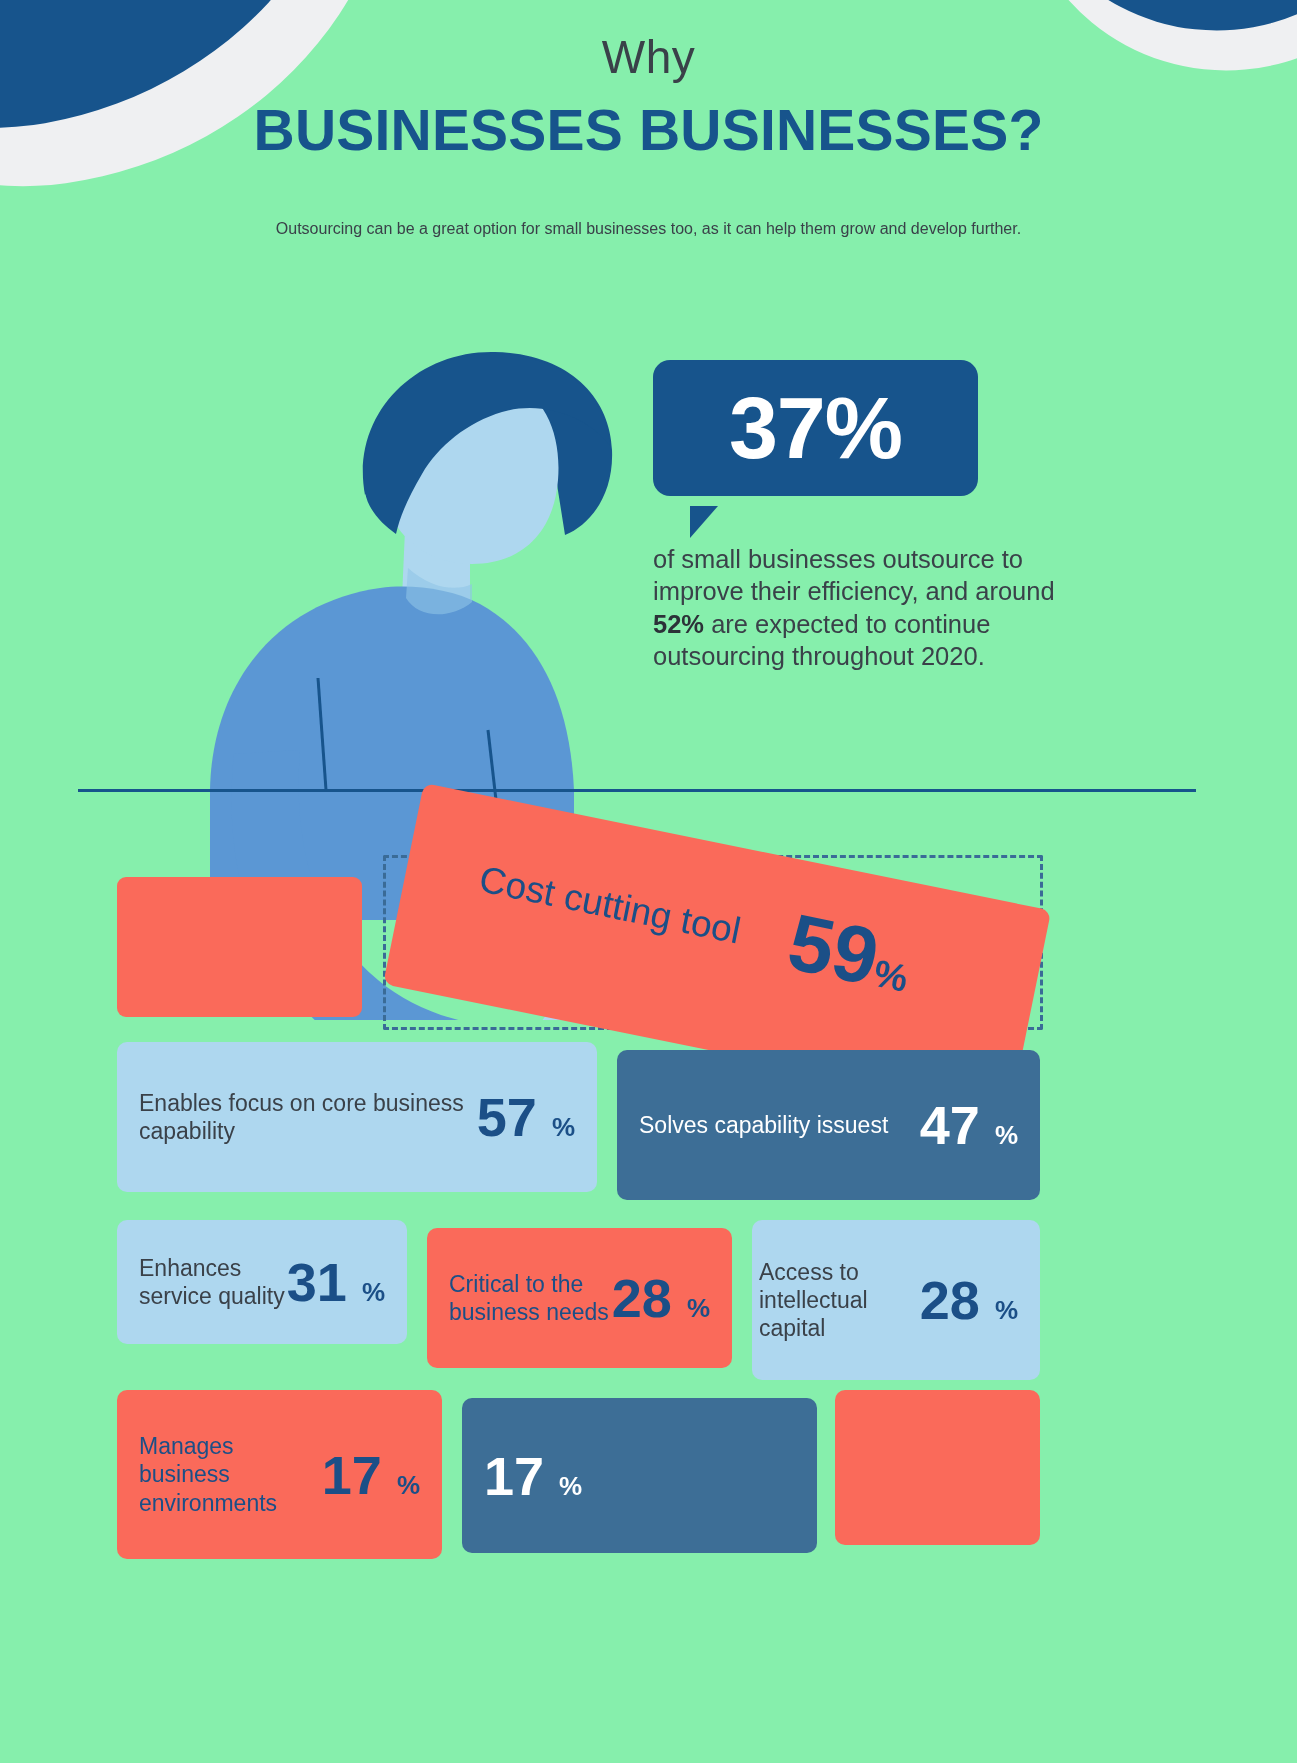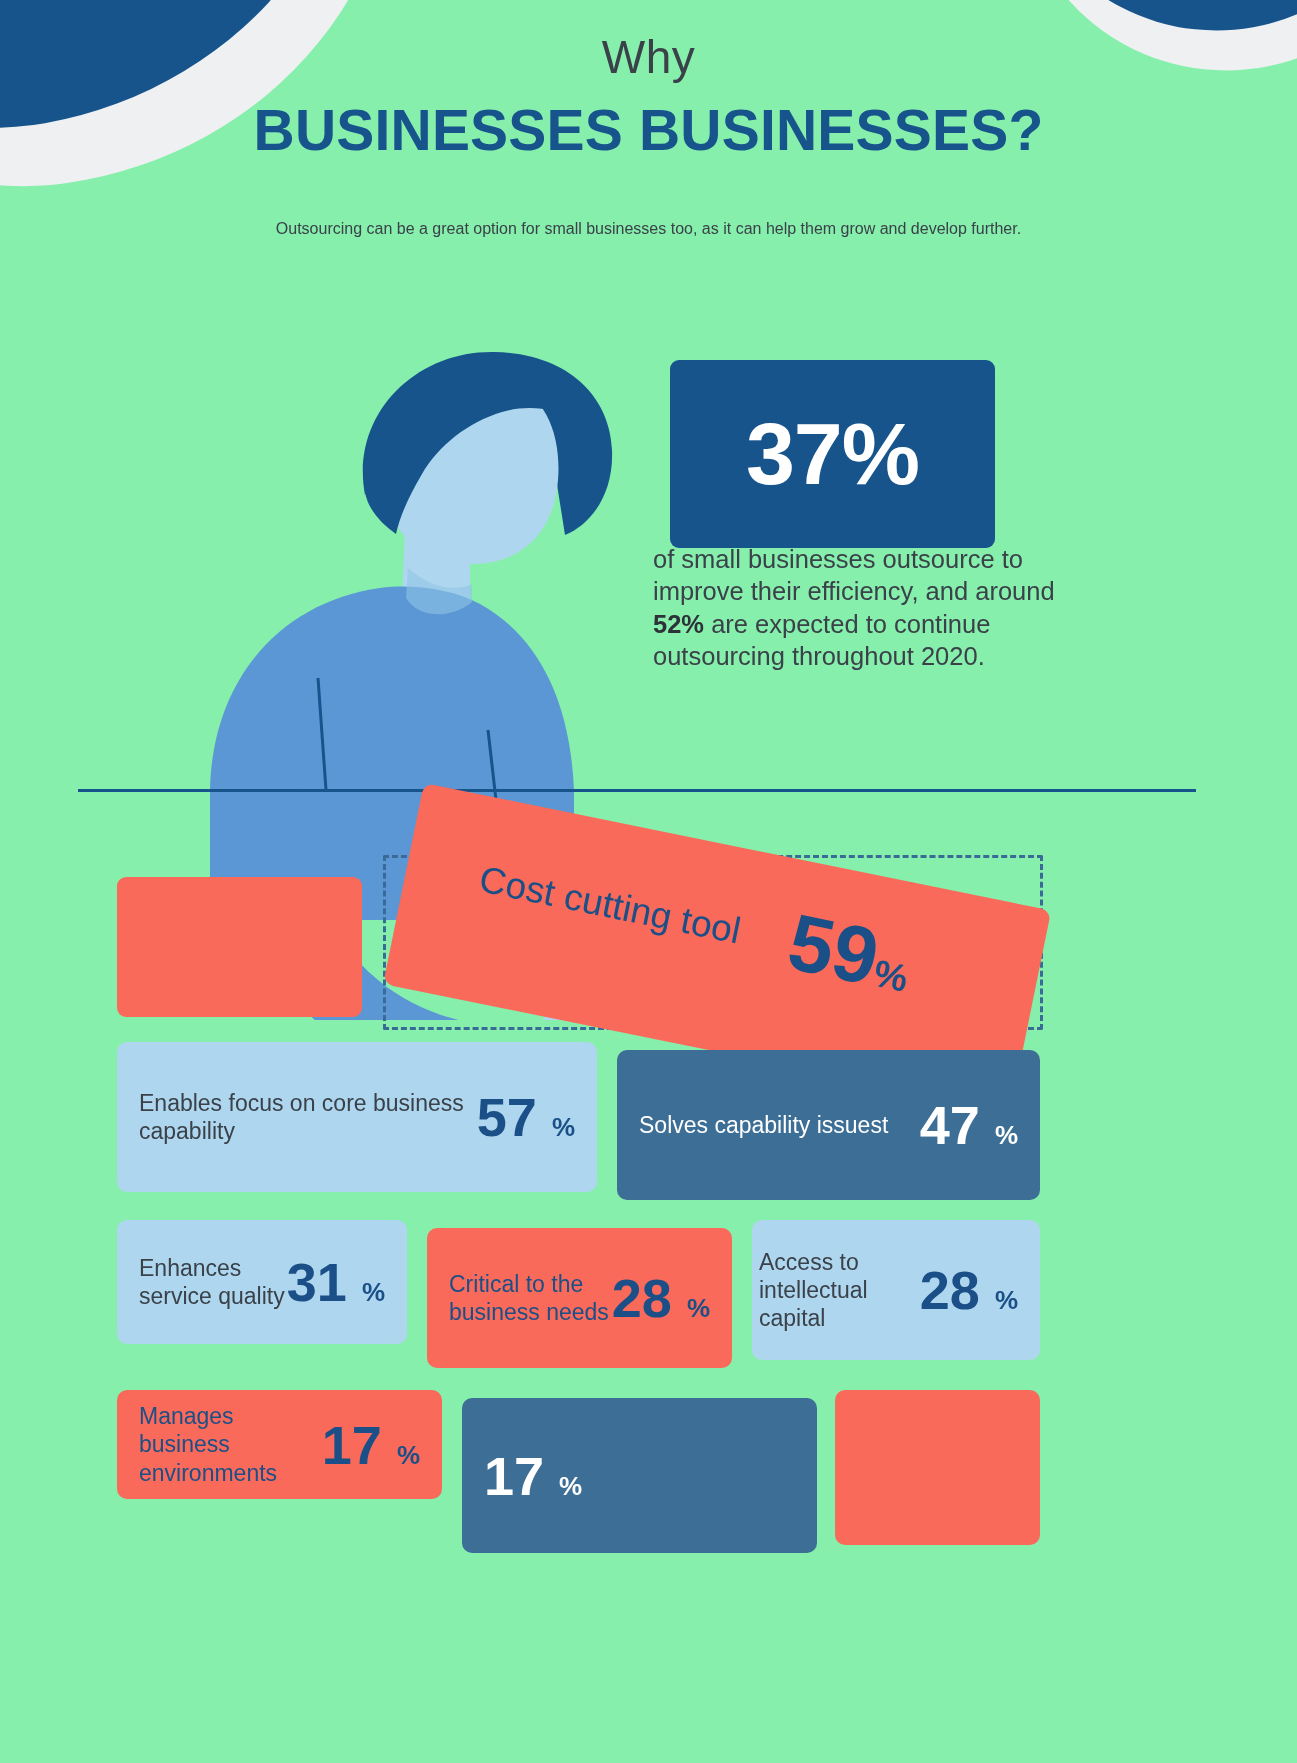--- a/index.html
+++ b/index.html
@@ -81,24 +81,24 @@
     line-height: 1.33;
     color: #3a4149;
   }
 
   
   .illus { position: absolute; left: 150px; top: 320px; width: 560px; height: 700px; }
 
   
   .bubble {
     position: absolute;
-    left: 670px; top: 360px;
-    width: 325px; height: 188px;
+    left: 653px; top: 360px;
+    width: 325px; height: 136px;
     background: #17548c;
-    border-radius: 9px;
+    border-radius: 17px;
     display: flex; align-items: center; justify-content: center;
   }
   .bubble-num {
     color: #ffffff;
     font-size: 88px;
     font-weight: bold;
     letter-spacing: -1px;
     line-height: 1;
   }
   .bubble-tail {
@@ -211,23 +211,23 @@
   .bar.coral  { background: #fa6a5a; }
   .bar.coral .lab { color: #1b4f87; }
   .bar.coral .val { color: #1b4f87; }
 
   
   .r2a { left: 117px;  top: 1042px; width: 480px;  height: 150px; }
   .r2b { left: 617px;  top: 1042px; width: 423px;  height: 150px; }
   
   .r3a { left: 117px;  top: 1220px; width: 290px; height: 124px; }
   .r3b { left: 427px;  top: 1220px; width: 305px; height: 140px; margin-top: 8px; }
-  .r3c { left: 752px;  top: 1220px; width: 288px; height: 140px; padding-left: 7px; }
-  
-  .r4a { left: 117px;  top: 1390px; width: 325px; height: 109px; }
+  .r3c { left: 752px;  top: 1220px; width: 288px; height: 160px; padding-left: 7px; }
+  
+  .r4a { left: 117px;  top: 1390px; width: 325px; height: 169px; }
   .r4b { left: 462px;  top: 1390px; width: 355px; height: 155px; }
   .r4c { left: 835px;  top: 1390px; width: 205px; height: 155px; }
 </style>
 </head>
 <body>
 
 <div id="page">
 
   <div class="deco-gray-right"></div>
   <div class="deco-blue-right"></div>

